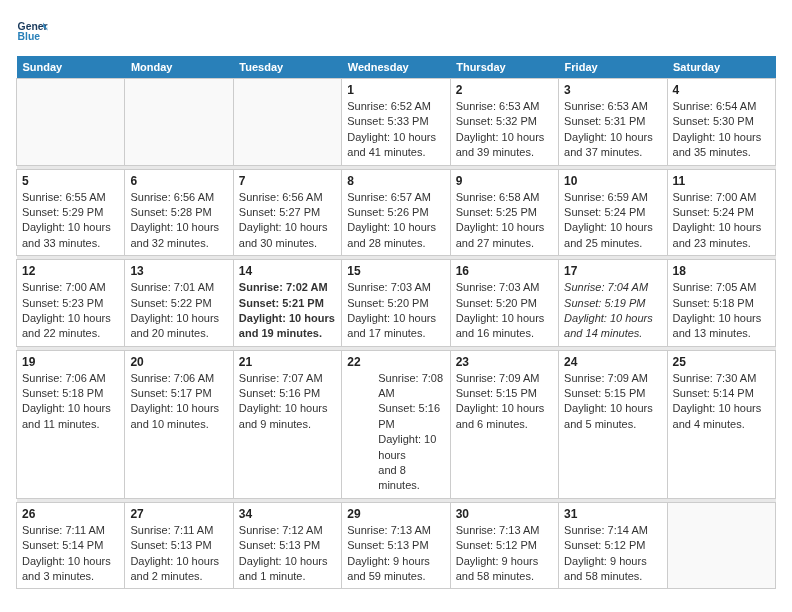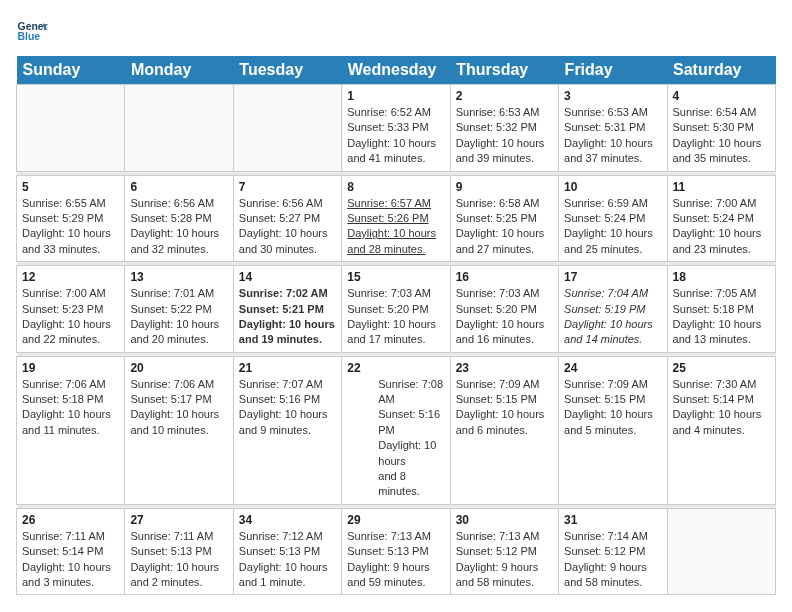--- a/index.html
+++ b/index.html
@@ -41,21 +41,21 @@
     .calendar {
       width: 100%;
       border-collapse: collapse;
       font-size: 11px;
     }
     .calendar th {
       background: #2980b9;
       color: #fff;
       padding: 5px 6px;
       text-align: left;
-      font-size: 16px;
+      font-size: 11px;
       font-weight: bold;
     }
     .calendar td {
       border: 1px solid #ccc;
       vertical-align: top;
       padding: 4px 5px;
       width: 108px;
       min-height: 80px;
       height: 80px;
       color: #222;
@@ -157,21 +157,21 @@
         </td>
         <td>
           <span class="day-num">7</span>
           <div class="day-info" style="white-space: pre-line;">Sunrise: 6:56 AM
 Sunset: 5:27 PM
 Daylight: 10 hours
 and 30 minutes.</div>
         </td>
         <td>
           <span class="day-num">8</span>
-          <div class="day-info" style="white-space: pre-line; text-decoration: underline;">Sunrise: 6:57 AM
+          <div class="day-info" style="white-space: pre-line;">Sunrise: 6:57 AM
 Sunset: 5:26 PM
 Daylight: 10 hours
 and 28 minutes.</div>
         </td>
         <td>
           <span class="day-num">9</span>
           <div class="day-info" style="white-space: pre-line;">Sunrise: 6:58 AM
 Sunset: 5:25 PM
 Daylight: 10 hours
 and 27 minutes.</div>

